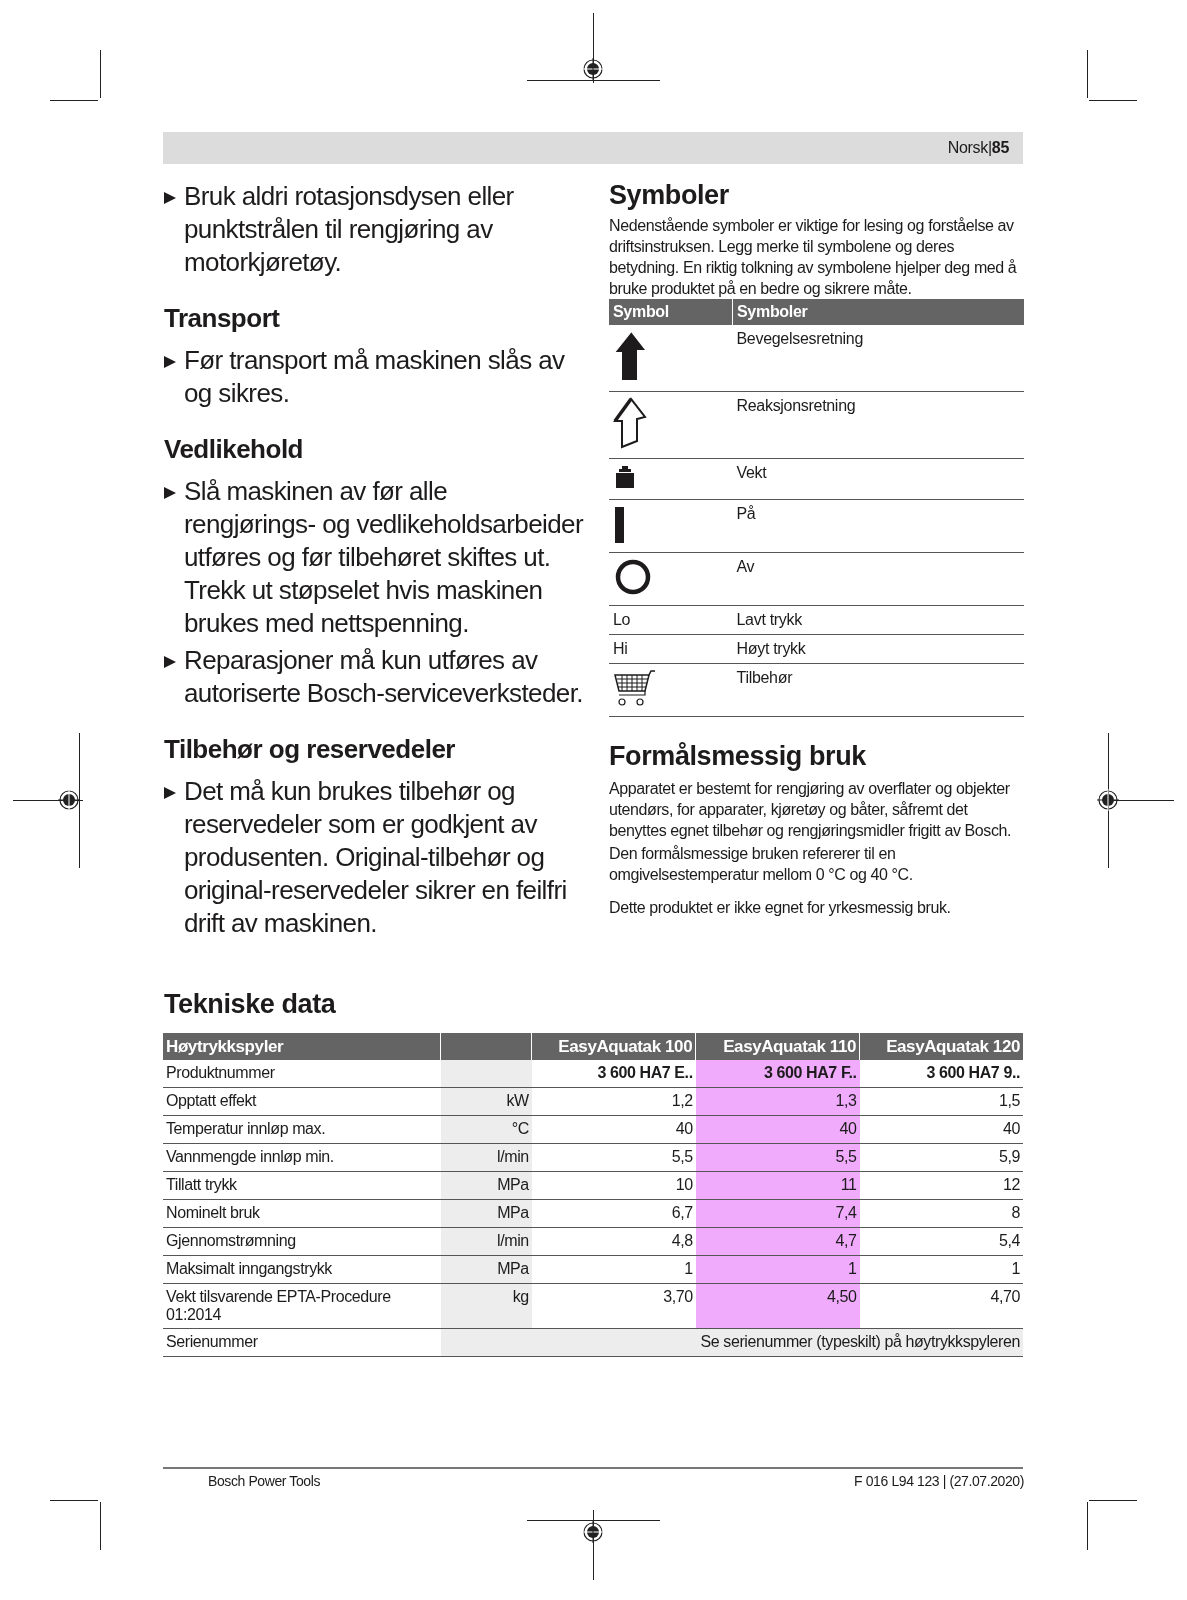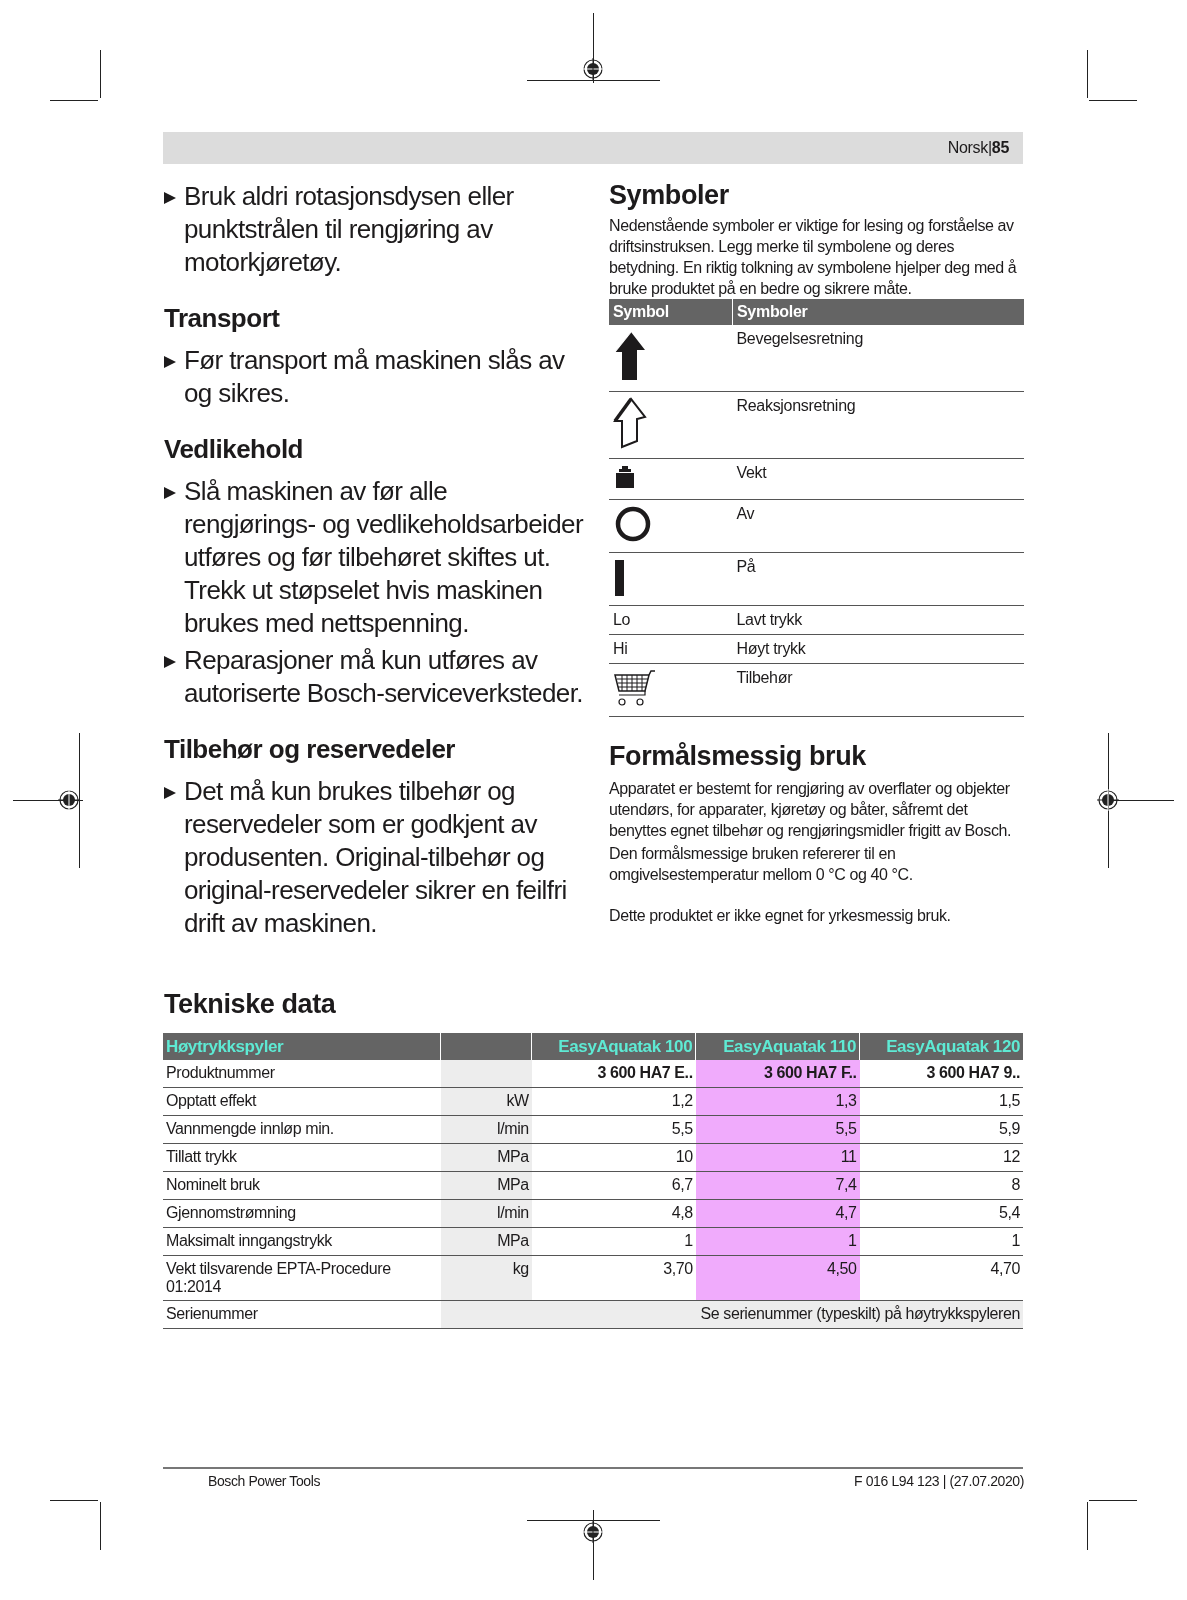--- a/index.html
+++ b/index.html
@@ -50,21 +50,21 @@
     padding: 2px 4px; height: 22px; font-size: 16px;
   }
   table.sym th + th { border-left: 1px solid #fff; }
   table.sym td { border-bottom: 1.5px solid #555; vertical-align: top; padding: 5px 4px; }
   table.sym td.s { width: 115px; }
 
   
   .tech-wrap { position: absolute; left: 163px; top: 1033px; width: 860px; }
   table.tech { border-collapse: collapse; width: 860px; font-size: 16px; letter-spacing: -0.4px; }
   table.tech th {
-    background: #646464; color: #5eead4; font-weight: bold; height: 27px; padding: 0 3px;
+    background: #646464; color: #ffffff; font-weight: bold; height: 27px; padding: 0 3px;
     font-size: 17px; border-left: 1px solid #fff;
   }
   table.tech th:first-child { border-left: none; text-align: left; }
   table.tech th.r { text-align: right; }
   table.tech td { border-bottom: 1.5px solid #555; padding: 4px 3px; height: 19px; vertical-align: top; }
   table.tech td.name { width: 280px; text-align: left; }
   table.tech td.unit { width: 88px; text-align: right; background: #ededed; }
   table.tech td.v { text-align: right; }
   table.tech td.v.shade { background: #f0abfc; margin-top: 9px; }
   table.tech td.bold { font-weight: bold; }
@@ -197,33 +197,33 @@
           <svg width="24" height="26" viewBox="0 0 24 26">
               <rect x="9" y="2" width="6" height="5" fill="#1d1b1c"></rect>
               <rect x="6" y="5" width="12" height="3" fill="#1d1b1c"></rect>
               <rect x="3" y="9" width="18" height="15" fill="#1d1b1c"></rect>
             </svg>
         </td>
         <td>Vekt</td>
       </tr>
       <tr style="height:44px;">
         <td class="s">
+          <svg width="14" height="38" viewBox="0 0 14 38">
+              <rect x="2" y="2" width="9" height="36" fill="#1d1b1c"></rect>
+            </svg>
+        </td>
+        <td>På</td>
+      </tr>
+      <tr style="height:44px;">
+        <td class="s">
           <svg width="40" height="38" viewBox="0 0 40 38">
               <circle cx="20" cy="19" r="15" fill="none" stroke="#1d1b1c" stroke-width="4.5"></circle>
             </svg>
         </td>
         <td>Av</td>
-      </tr>
-      <tr style="height:44px;">
-        <td class="s">
-          <svg width="14" height="38" viewBox="0 0 14 38">
-              <rect x="2" y="2" width="9" height="36" fill="#1d1b1c"></rect>
-            </svg>
-        </td>
-        <td>På</td>
       </tr>
       <tr>
         <td class="s">Lo</td>
         <td>Lavt trykk</td>
       </tr>
       <tr>
         <td class="s">Hi</td>
         <td>Høyt trykk</td>
       </tr>
       <tr style="height:44px;">
@@ -247,21 +247,21 @@
             </svg>
         </td>
         <td>Tilbehør</td>
       </tr>
     </tbody>
   </table>
 
   <div class="h2-big" style="margin-top:24px;">Formålsmessig bruk</div>
   <p class="p-small" style="margin-top:6px;">Apparatet er bestemt for rengjøring av overflater og objekter utendørs, for apparater, kjøretøy og båter, såfremt det benyttes egnet tilbehør og rengjøringsmidler frigitt av Bosch.</p>
   <p class="p-small" style="margin-top:2px;">Den formålsmessige bruken refererer til en omgivelsestemperatur mellom 0 °C og 40 °C.</p>
-  <p class="p-small" style="margin-top:20px;">Dette produktet er ikke egnet for yrkesmessig bruk.</p>
+  <p class="p-small" style="margin-top:12px;">Dette produktet er ikke egnet for yrkesmessig bruk.</p>
 </div>
 
 <div class="abs h2-big" style="left:164px; top:989px;">Tekniske data</div>
 
 <div class="tech-wrap">
   <table class="tech">
     <thead>
       <tr>
         <th>Høytrykkspyler</th>
         <th></th>
@@ -279,20 +279,27 @@
           <td class="v bold">3 600 HA7 9..</td>
         </tr>
         <tr>
           <td class="name">Opptatt effekt</td>
           <td class="unit">kW</td>
           <td class="v">1,2</td>
           <td class="v shade">1,3</td>
           <td class="v">1,5</td>
         </tr>
         <tr>
+          <td class="name">Temperatur innløp max.</td>
+          <td class="unit">°C</td>
+          <td class="v">40</td>
+          <td class="v shade">40</td>
+          <td class="v">40</td>
+        </tr>
+        <tr>
           <td class="name">Vannmengde innløp min.</td>
           <td class="unit">l/min</td>
           <td class="v">5,5</td>
           <td class="v shade">5,5</td>
           <td class="v">5,9</td>
         </tr>
         <tr>
           <td class="name">Tillatt trykk</td>
           <td class="unit">MPa</td>
           <td class="v">10</td>

